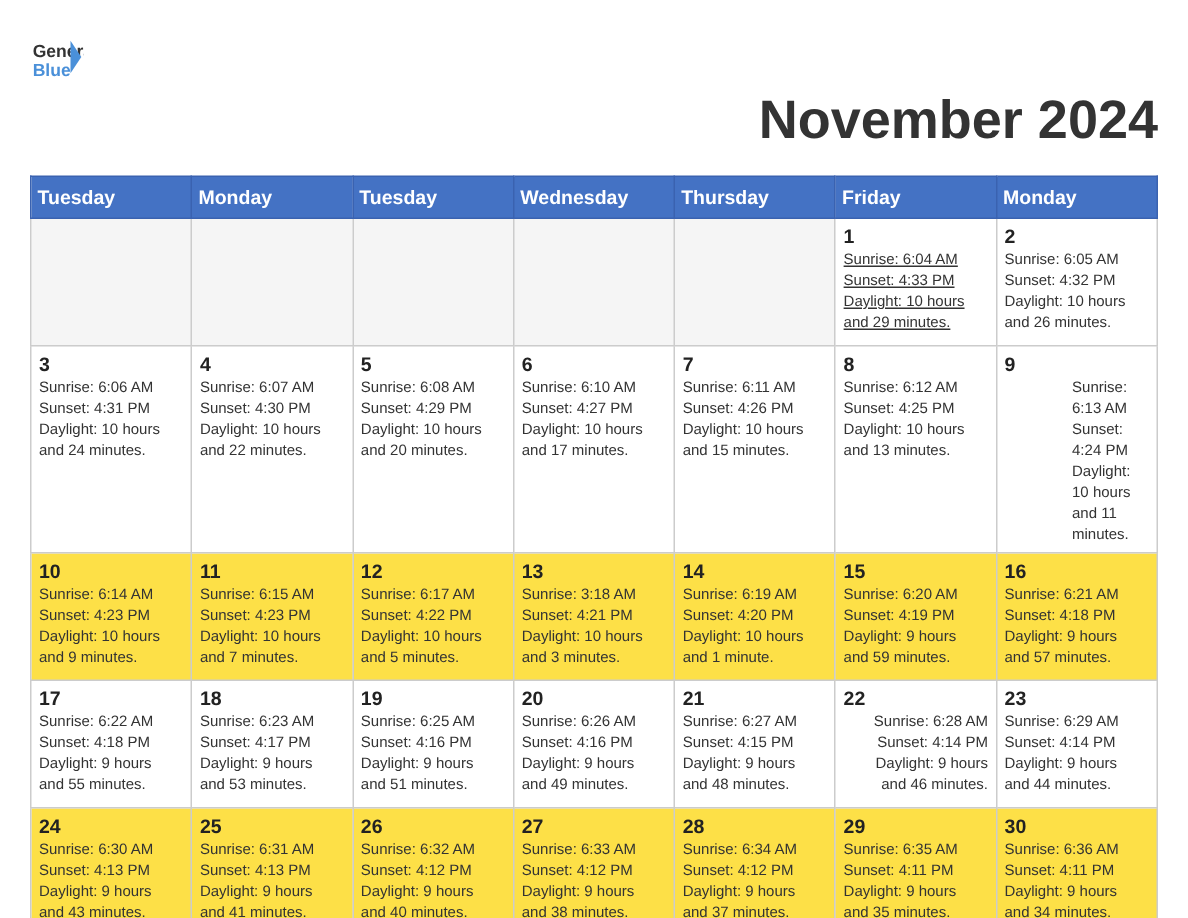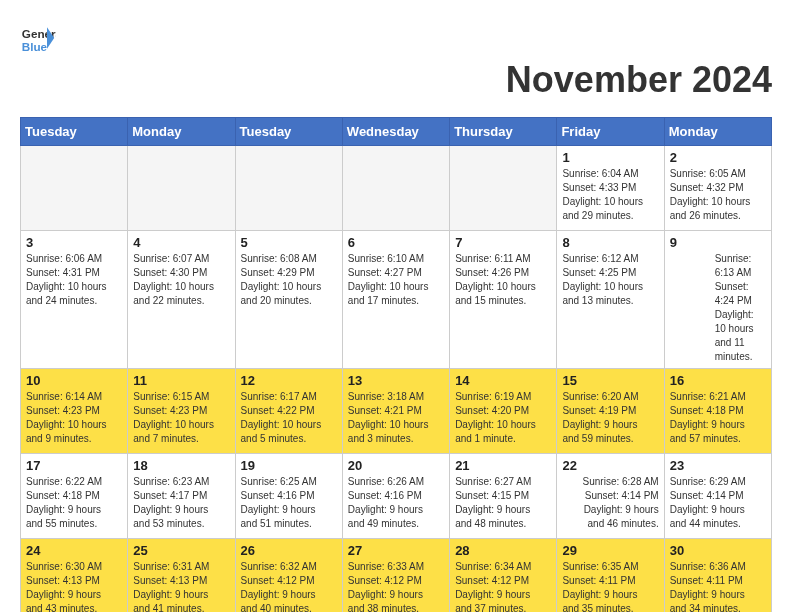--- a/index.html
+++ b/index.html
@@ -108,21 +108,21 @@
   </thead>
   <tbody id="calendar-body">
       <tr>
         <td class="empty"></td>
         <td class="empty"></td>
         <td class="empty"></td>
         <td class="empty"></td>
         <td class="empty"></td>
         <td>
           <div class="day-num">1</div>
-          <div class="day-info" style="white-space: pre-line;">Sunrise: 6:04 AM
+          <div class="day-info" style="white-space: pre-line; text-decoration: underline;">Sunrise: 6:04 AM
 Sunset: 4:33 PM
 Daylight: 10 hours
 and 29 minutes.</div>
         </td>
         <td>
           <div class="day-num">2</div>
           <div class="day-info" style="white-space: pre-line;">Sunrise: 6:05 AM
 Sunset: 4:32 PM
 Daylight: 10 hours
 and 26 minutes.</div>

